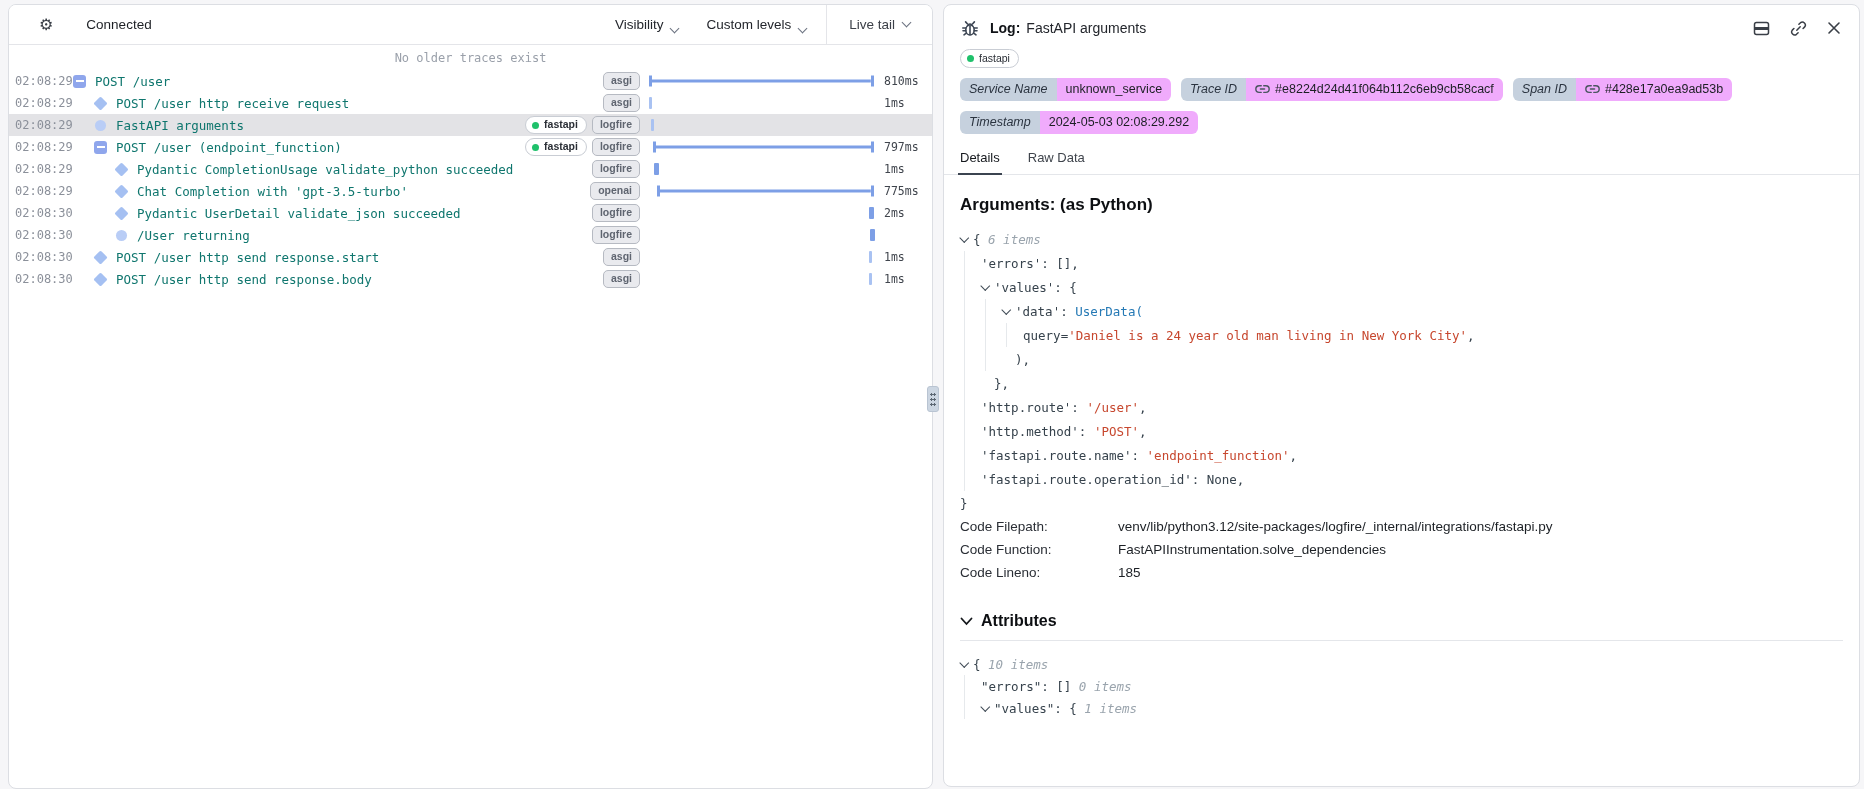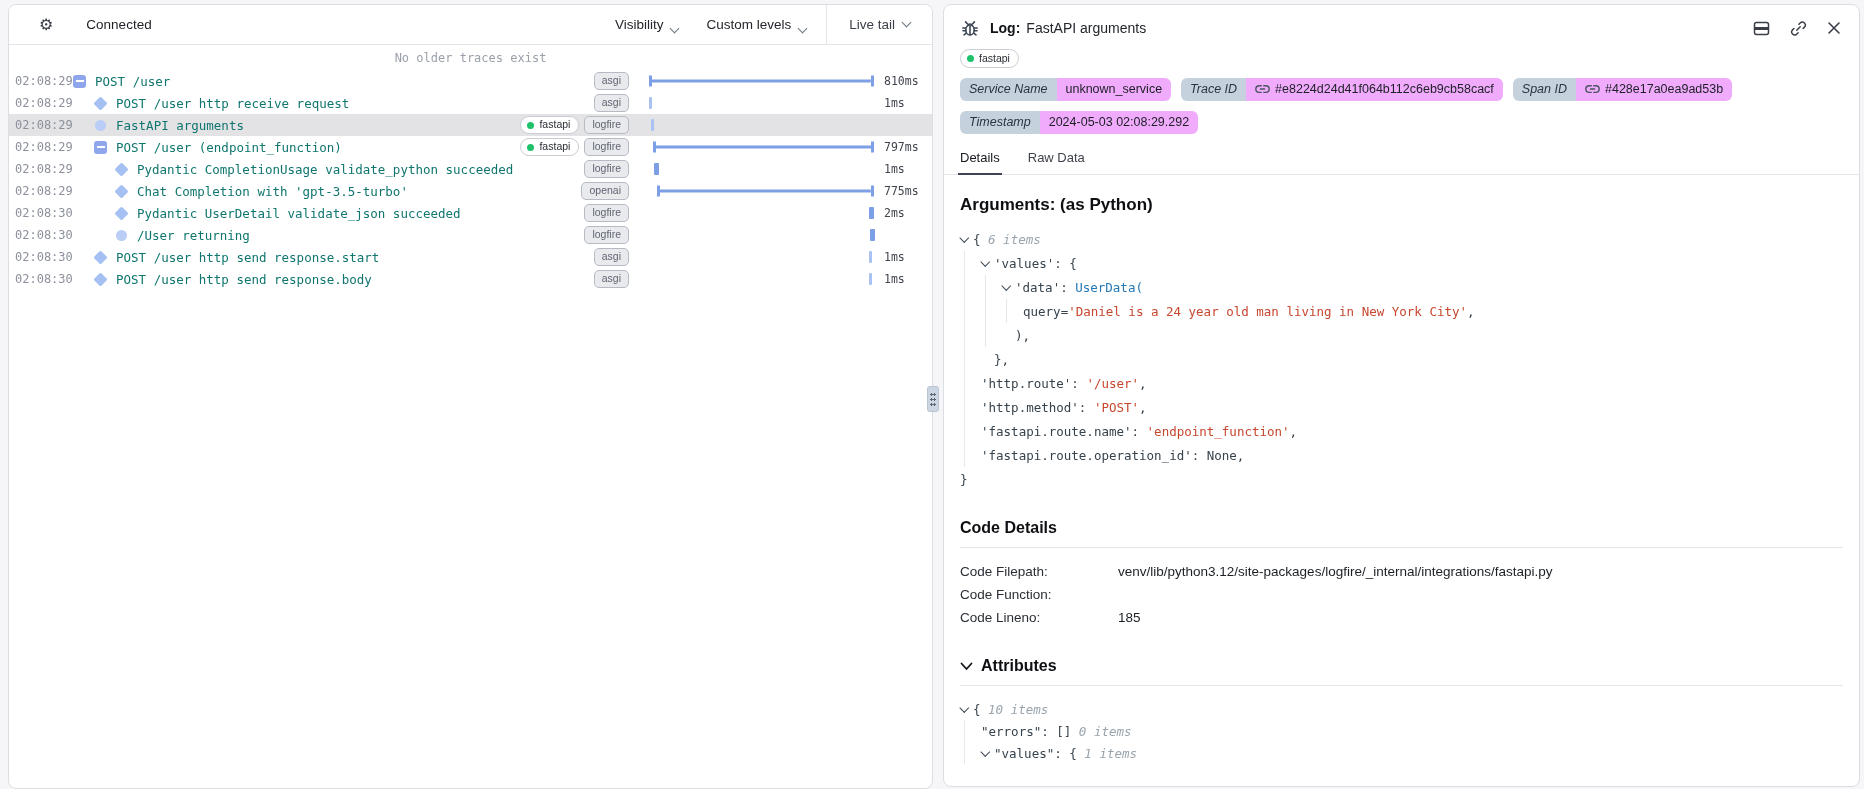--- a/index.html
+++ b/index.html
@@ -26,21 +26,21 @@
 
   .trow { display:flex; align-items:center; height:22px; padding-left:6px; }
   .trow.sel { background:#e3e3e6; }
   .t-time { flex:none; width:58px; font-family:"DejaVu Sans Mono", monospace; font-size:12px; color:#8b909a; }
   .t-icon { flex:none; width:13px; height:13px; margin-right:9px; position:relative; }
   .icon-sq { background:#8fa6ec; border-radius:3px; }
   .icon-sq::after { content:""; position:absolute; left:2.5px; right:2.5px; top:5.5px; height:2px; background:#fff; }
   .icon-di { background:#a5c0f2; transform:rotate(45deg) scale(.78); border-radius:2px; }
   .icon-ci { background:#b9cdf6; border-radius:50%; transform:scale(.85); }
   .t-label { font-family:"DejaVu Sans Mono", monospace; font-size:12.5px; color:#0f766e; white-space:nowrap; overflow:hidden; }
-  .t-badges { margin-left:auto; display:flex; align-items:flex-end; gap:5px; padding-right:19px; }
+  .t-badges { margin-left:auto; display:flex; align-items:flex-end; gap:5px; padding-right:8px;font-weight:bold; }
   .badge { font-size:10.5px; color:#5f6570; background:#e9eaee; border:1px solid #b6bac2;
            border-radius:5px; padding:1.5px 7px; line-height:1.25; }
   .svc-pill { display:inline-flex; align-items:center; gap:5px; font-size:10.5px; color:#2a2e35;
               background:#fff; border:1px solid #c9cdd4; border-radius:999px; padding:1.5px 8px 1.5px 6px; line-height:1.25; }
   .svc-dot { width:7px; height:7px; border-radius:50%; background:#1fc16b; }
   .t-barzone { flex:none; width:228px; height:100%; position:relative; }
   .bar-span { position:absolute; top:50%; transform:translateY(-50%); height:11px;
               border-left:3px solid #7d9fe6; border-right:3px solid #7d9fe6;
               background:linear-gradient(#7d9fe6,#7d9fe6) center / 100% 3px no-repeat; }
   .bar-tick { position:absolute; top:50%; transform:translateY(-50%); width:3px; height:12px;
@@ -348,20 +348,25 @@
   <div class="rcontent">
     <div class="args-h">Arguments: (as Python)</div>
     <div class="codeblock py" id="args-block">
         <div class="code-line">
           <span class="caret"></span>
           <span class="seg pn">{ </span>
           <span class="seg meta">6 items</span>
         </div>
         <div class="code-line">
           <span class="ind"></span>
+          <span class="seg key">'errors'</span>
+          <span class="seg pn">: [],</span>
+        </div>
+        <div class="code-line">
+          <span class="ind"></span>
           <span class="caret"></span>
           <span class="seg key">'values'</span>
           <span class="seg pn">: {</span>
         </div>
         <div class="code-line">
           <span class="ind"></span>
           <span class="ind"></span>
           <span class="caret"></span>
           <span class="seg key">'data'</span>
           <span class="seg pn">: </span>
@@ -410,28 +415,28 @@
         <div class="code-line">
           <span class="ind"></span>
           <span class="seg key">'fastapi.route.operation_id'</span>
           <span class="seg pn">: None,</span>
         </div>
         <div class="code-line">
           <span class="seg pn">}</span>
         </div>
       </div>
 
-    <div class="sec-h">Code Details</div>
     <div id="code-details-rows">
         <div class="cd-row">
           <span class="cd-label">Code Filepath:</span>
           <span class="cd-value">venv/lib/python3.12/site-packages/logfire/_internal/integrations/fastapi.py</span>
         </div>
         <div class="cd-row">
           <span class="cd-label">Code Function:</span>
+          <span class="cd-value">FastAPIInstrumentation.solve_dependencies</span>
         </div>
         <div class="cd-row">
           <span class="cd-label">Code Lineno:</span>
           <span class="cd-value">185</span>
         </div>
       </div>
 
     <div class="sec-h">
       <svg width="13" height="9" viewBox="0 0 13 9" fill="none" stroke="#14171b" stroke-width="1.8" stroke-linecap="round">
         <polyline points="1.5,1.5 6.5,7 11.5,1.5"></polyline>

